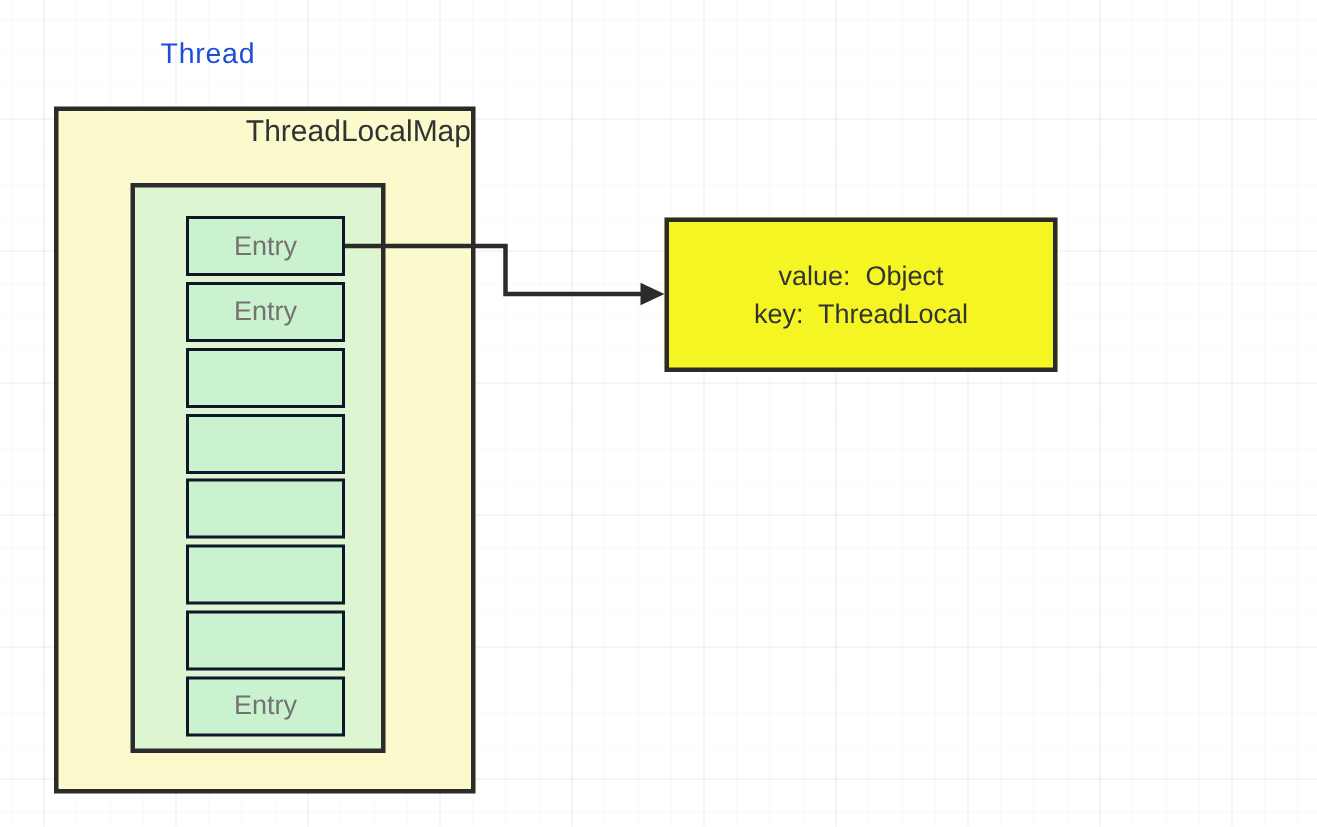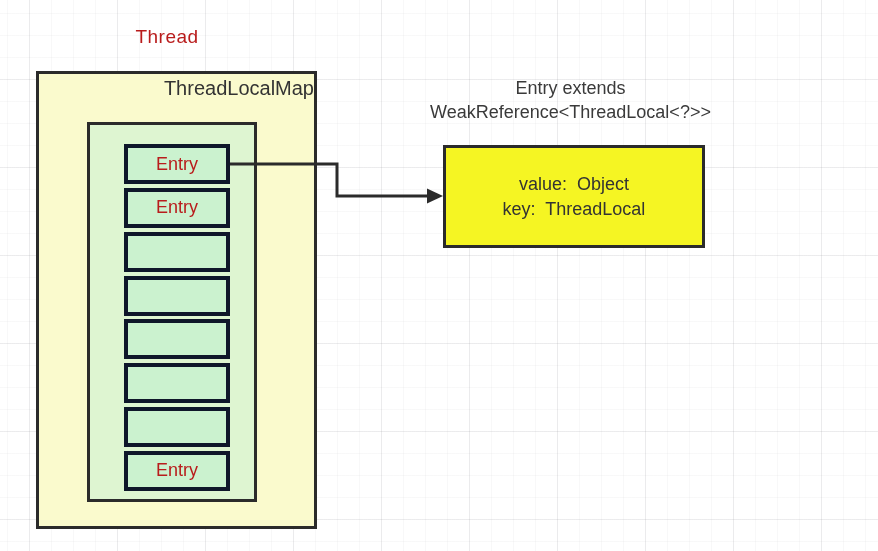--- a/index.html
+++ b/index.html
@@ -14,44 +14,44 @@
       linear-gradient(to bottom, rgba(120,120,130,0.05) 1px, transparent 1px);
     background-size: 88px 88px, 88px 88px, 22px 22px, 22px 22px;
     background-position: 29px 0, 0 79px, 7px 0, 0 13px;
     position: relative;
     color: #333;
   }
   .canvas { position: absolute; inset: 0; }
 
   .thread-label {
     position: absolute; left: 107px; top: 26px; width: 120px;
-    text-align: center; font-size: 19px; color: #b91c1c; letter-spacing: 0.5px;
+    font-size: 19px; color: #1d4ed8; letter-spacing: 0.5px;
   }
 
   .outer-box {
     position: absolute; left: 36px; top: 71px; width: 281px; height: 458px;
     background: #fafacd; border: 3px solid #2b2b2b;
   }
   .outer-box-label {
     margin-top: 3px; text-align: right; font-size: 20px; color: #333;
   }
 
   .inner-box {
     position: absolute; left: 87px; top: 122px; width: 170px; height: 380px;
     background: #def5d1; border: 3px solid #2b2b2b;
   }
 
   .cells {
     position: absolute; left: 124px; top: 144px; width: 106px; height: 347px;
     display: flex; flex-direction: column; justify-content: space-between;
   }
   .cell {
-    height: 40px; background: #cbf2cf; border: 4px solid #0f172a;
+    height: 40px; background: #cbf2cf; border: 2px solid #0f172a;
     display: flex; align-items: center; justify-content: center;
-    font-size: 18px; color: #b91c1c;
+    font-size: 18px; color: #737373;
   }
 
   .heading {
     position: absolute; left: 398px; top: 76px; width: 345px;
     text-align: center; font-size: 18px; line-height: 24px; color: #3a3a3a;
   }
 
   .detail-box {
     position: absolute; left: 443px; top: 145px; width: 262px; height: 103px;
     background: #f5f523; border: 3px solid #2b2b2b;
@@ -82,24 +82,20 @@
     <div class="cell">Entry</div>
     <div class="cell">Entry</div>
     <div class="cell"></div>
     <div class="cell"></div>
     <div class="cell"></div>
     <div class="cell"></div>
     <div class="cell"></div>
     <div class="cell">Entry</div>
   </div>
 
-  <div class="heading">
-    <div>Entry extends</div>
-    <div>WeakReference&lt;ThreadLocal&lt;?&gt;&gt;</div>
-  </div>
 
   <div class="detail-box">
     <div class="pre-line">value:  Object</div>
     <div class="pre-line">key:  ThreadLocal</div>
   </div>
 
   <svg class="arrow-layer" viewBox="0 0 878 551" xmlns="http://www.w3.org/2000/svg">
     <polyline points="230,164 337,164 337,196 428,196" fill="none" stroke="#2b2b2b" stroke-width="3"></polyline>
     <polygon points="443,196 427,188.5 427,203.5" fill="#2b2b2b"></polygon>
   </svg>

